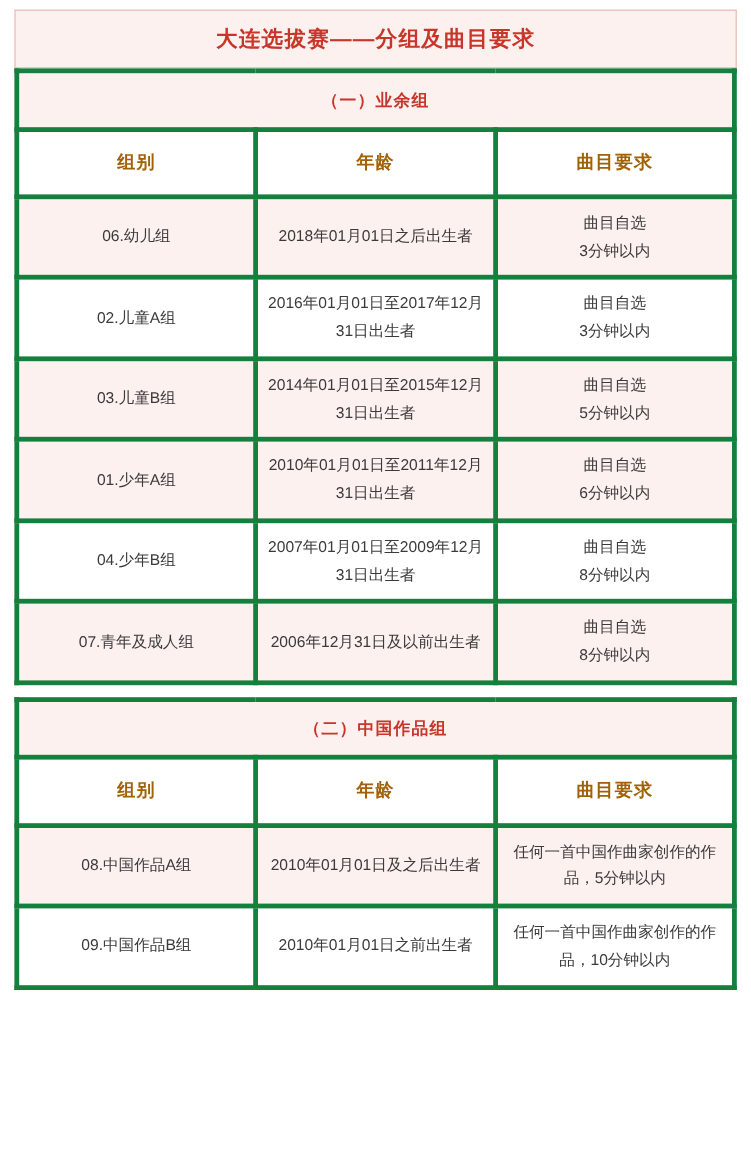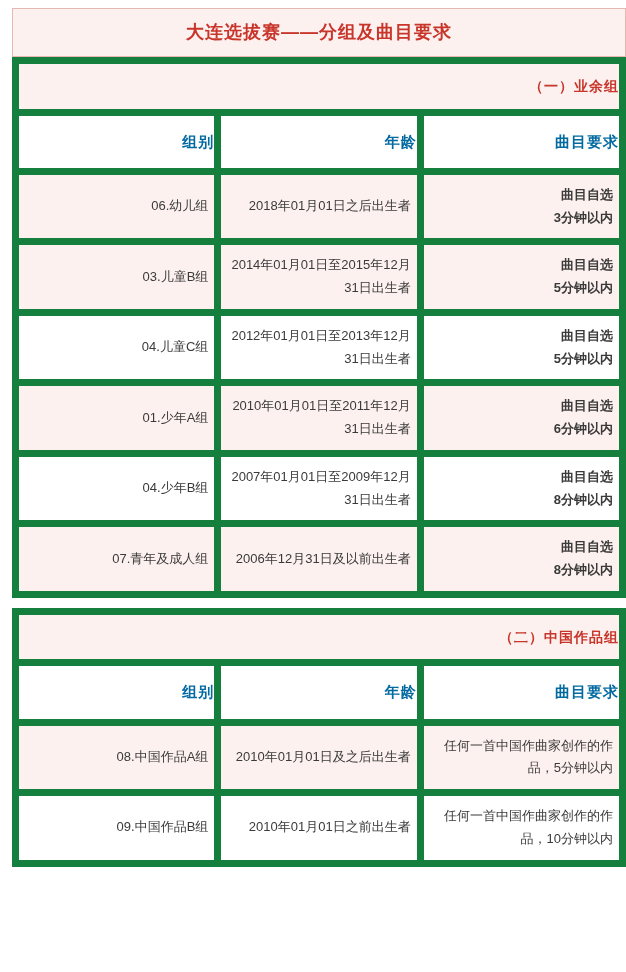--- a/index.html
+++ b/index.html
@@ -9,21 +9,21 @@
   }
   body {
     width: 626px;
     height: 972px;
     font-family: "Liberation Sans", sans-serif;
     color: #3a3a3a;
     overflow: hidden;
   }
   .page {
     width: 626px;
-    padding: 8px 0 0 12px;
+    padding: 8px 12px 0 12px;
     box-sizing: border-box;
   }
   .title-bar {
     border: 1px solid #e8b9b4;
     background: #fdf1ef;
     text-align: center;
     padding: 11px 0 12px 0;
     font-size: 18px;
     font-weight: bold;
     color: #c8352b;
@@ -36,57 +36,56 @@
     border: 1px solid #e8b9b4;
     border-top: none;
   }
   table.grid.second {
     border-top: 1px solid #e8b9b4;
   }
   .section-gap {
     height: 10px;
   }
   td {
-    border: 7px solid #15803d;
-    text-align: right;
+    border: 4px solid #15803d;
+    text-align: center;
     vertical-align: middle;
     font-size: 13px;
     line-height: 1.75;
     padding: 9px 6px;
     word-break: break-all;
     margin-left: 20px;
   }
   td.subhead {
     background: #fdf1ef;
     color: #c8352b;
     font-size: 14px;
     font-weight: bold;
     padding: 10px 0;
     letter-spacing: 1px;
   }
   td.colhead {
     background: #ffffff;
-    color: #0369a1;
+    color: #a16207;
     font-weight: bold;
     font-size: 15px;
     padding: 13px 0;
     letter-spacing: 1px;
   }
   tr.tinted td {
     background: #fdf1ef;
   }
   tr.plain td {
     background: #ffffff;
   }
   td.c-group { width: 33%; }
   td.c-age   { width: 31.5%; }
   td.c-req   { width: 35.5%; }
   .req-line {
     display: block;
-    font-weight: bold;
   }
 </style>
 </head>
 <body>
 
 <div class="page">
 
   <div class="title-bar">大连选拔赛——分组及曲目要求</div>
 
   <table class="grid">
@@ -102,38 +101,38 @@
 
       <tr class="tinted">
         <td class="c-group">06.幼儿组</td>
         <td class="c-age">2018年01月01日之后出生者</td>
         <td class="c-req">
           <span class="req-line">曲目自选</span>
           <span class="req-line">3分钟以内</span>
         </td>
       </tr>
 
+      <tr class="plain">
+        <td class="c-group">02.儿童A组</td>
+        <td class="c-age">2016年01月01日至2017年12月31日出生者</td>
+        <td class="c-req">
+          <span class="req-line">曲目自选</span>
+          <span class="req-line">3分钟以内</span>
+        </td>
+      </tr>
 
       <tr class="tinted">
         <td class="c-group">03.儿童B组</td>
         <td class="c-age">2014年01月01日至2015年12月31日出生者</td>
         <td class="c-req">
           <span class="req-line">曲目自选</span>
           <span class="req-line">5分钟以内</span>
         </td>
       </tr>
 
-      <tr class="plain">
-        <td class="c-group">04.儿童C组</td>
-        <td class="c-age">2012年01月01日至2013年12月31日出生者</td>
-        <td class="c-req">
-          <span class="req-line">曲目自选</span>
-          <span class="req-line">5分钟以内</span>
-        </td>
-      </tr>
 
       <tr class="tinted">
         <td class="c-group">01.少年A组</td>
         <td class="c-age">2010年01月01日至2011年12月31日出生者</td>
         <td class="c-req">
           <span class="req-line">曲目自选</span>
           <span class="req-line">6分钟以内</span>
         </td>
       </tr>
 

